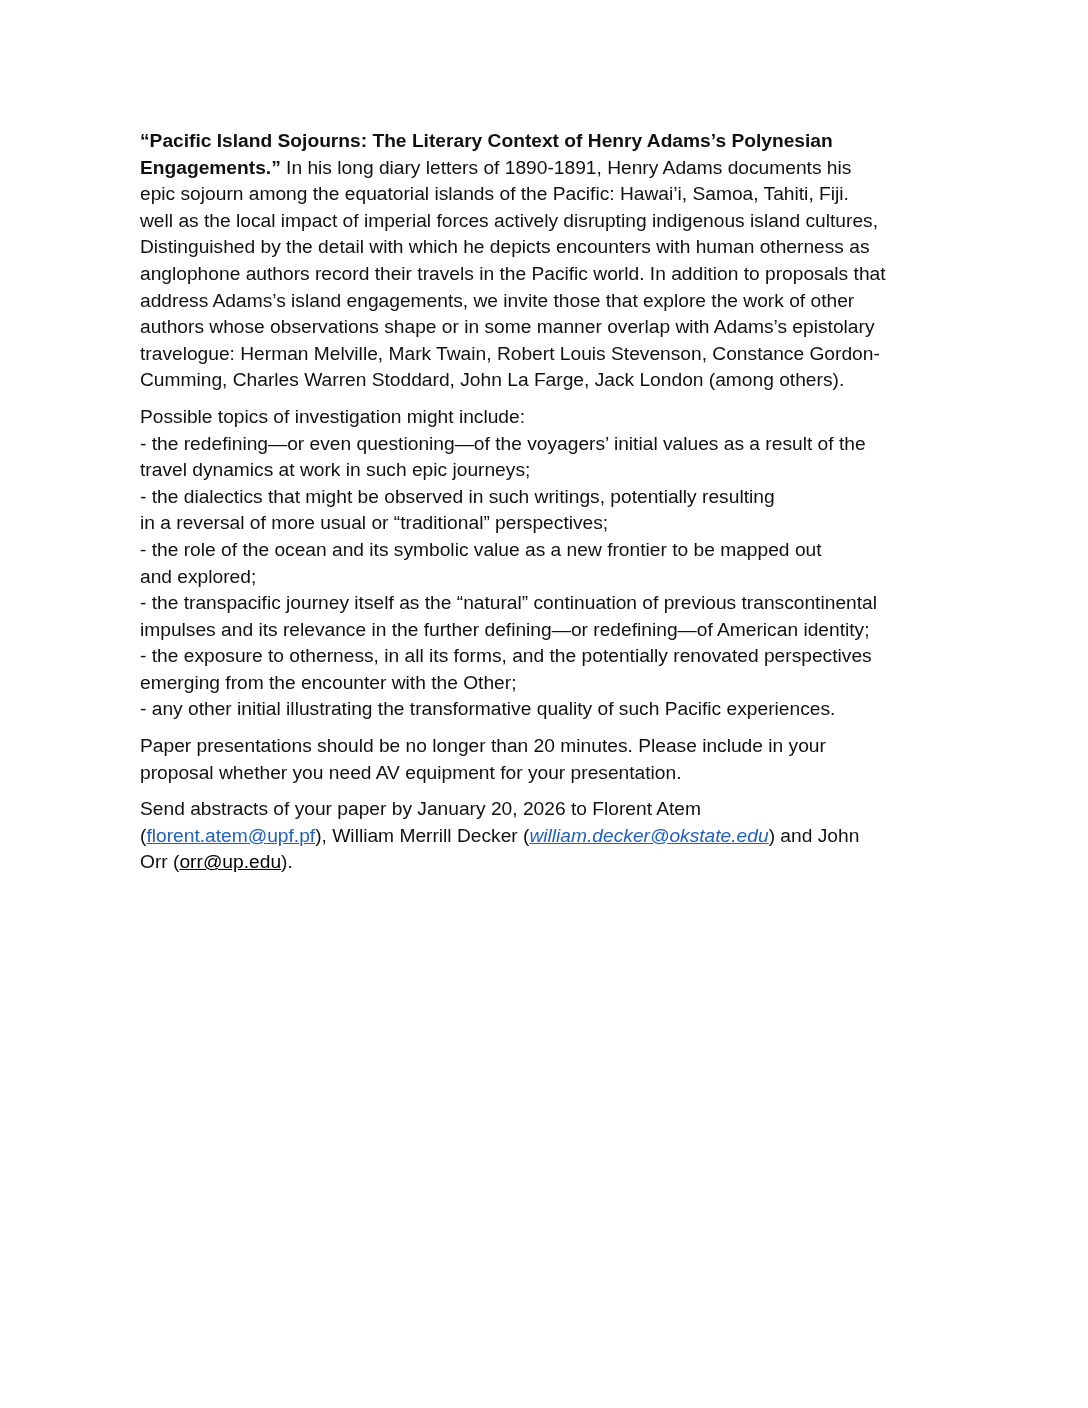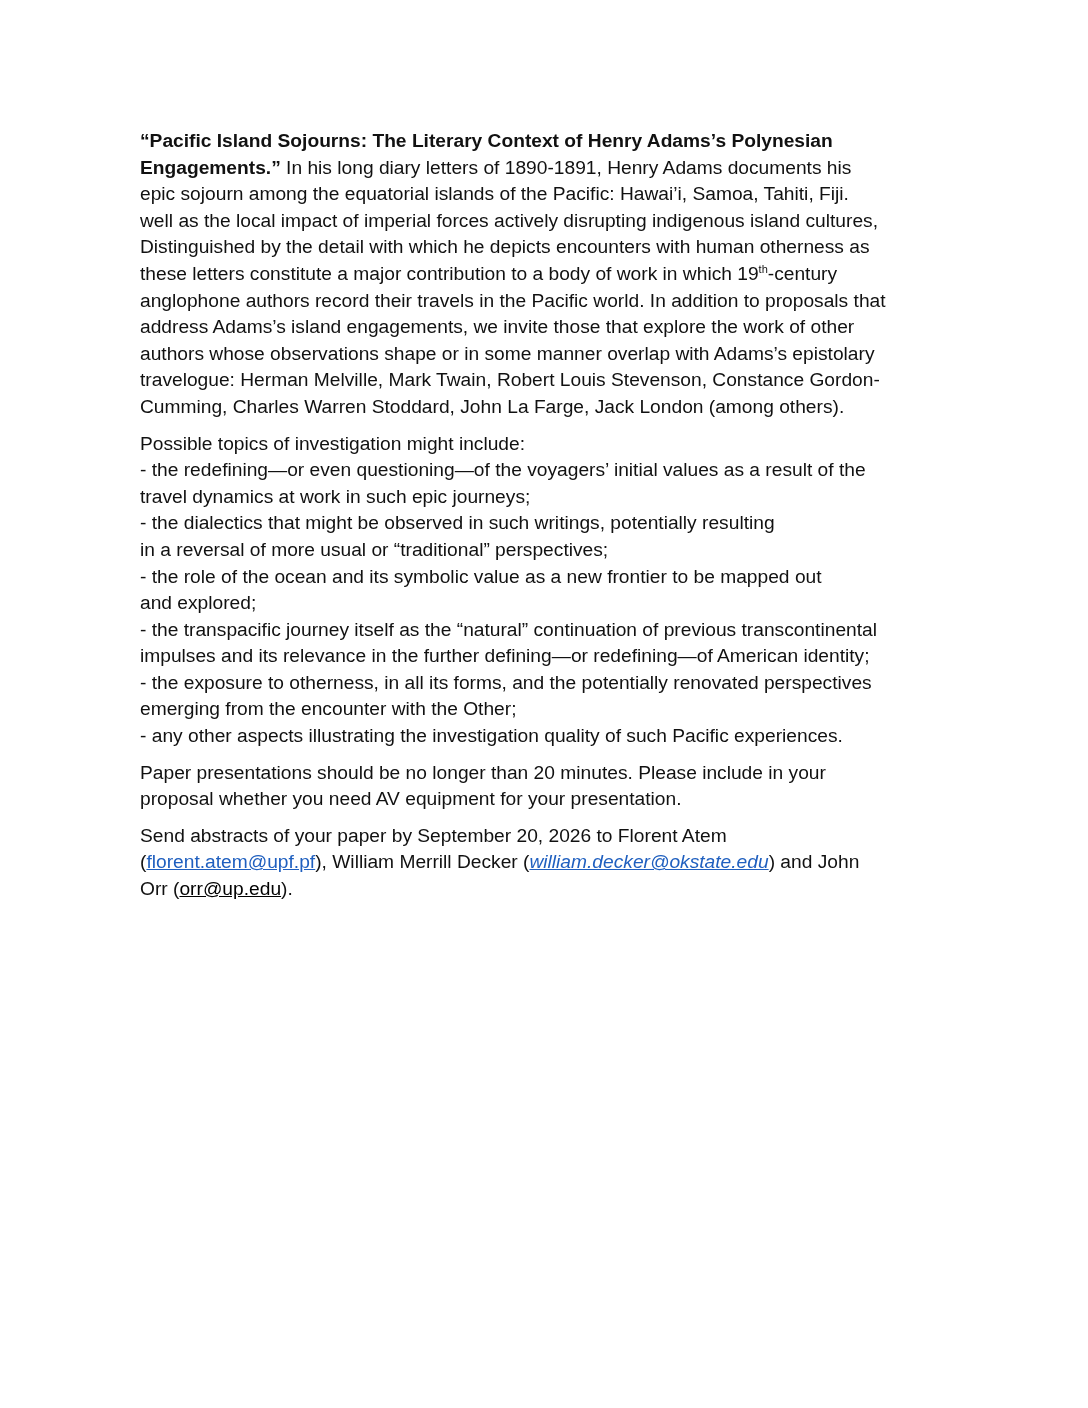--- a/index.html
+++ b/index.html
@@ -52,52 +52,49 @@
   <p class="para">
     <span class="line">
       <span class="bold">“Pacific Island Sojourns: The Literary Context of Henry Adams’s Polynesian</span>
     </span>
     <span class="line">
       <span class="bold">Engagements.”</span><span> In his long diary letters of 1890-1891, Henry Adams documents his</span>
     </span>
     <span class="line">epic sojourn among the equatorial islands of the Pacific: Hawai’i, Samoa, Tahiti, Fiji.</span>
     <span class="line">well as the local impact of imperial forces actively disrupting indigenous island cultures,</span>
     <span class="line">Distinguished by the detail with which he depicts encounters with human otherness as</span>
-    <span class="line">
-      <span>these letters constitute a major contribution to a body of work in which 19</span><sup>th</sup><span>-century</span>
-    </span>
     <span class="line">anglophone authors record their travels in the Pacific world. In addition to proposals that</span>
     <span class="line">address Adams’s island engagements, we invite those that explore the work of other</span>
     <span class="line">authors whose observations shape or in some manner overlap with Adams’s epistolary</span>
     <span class="line">travelogue: Herman Melville, Mark Twain, Robert Louis Stevenson, Constance Gordon-</span>
     <span class="line">Cumming, Charles Warren Stoddard, John La Farge, Jack London (among others).</span>
   </p>
 
   <p class="para">
     <span class="line">Possible topics of investigation might include:</span>
     <span class="line">- the redefining—or even questioning—of the voyagers’ initial values as a result of the</span>
     <span class="line">travel dynamics at work in such epic journeys;</span>
     <span class="line">- the dialectics that might be observed in such writings, potentially resulting</span>
     <span class="line">in a reversal of more usual or “traditional” perspectives;</span>
     <span class="line">- the role of the ocean and its symbolic value as a new frontier to be mapped out</span>
     <span class="line">and explored;</span>
     <span class="line">- the transpacific journey itself as the “natural” continuation of previous transcontinental</span>
     <span class="line">impulses and its relevance in the further defining—or redefining—of American identity;</span>
     <span class="line">- the exposure to otherness, in all its forms, and the potentially renovated perspectives</span>
     <span class="line">emerging from the encounter with the Other;</span>
-    <span class="line">- any other aspects illustrating the investigation quality of such Pacific experiences.</span>
+    <span class="line">- any other initial illustrating the transformative quality of such Pacific experiences.</span>
   </p>
 
   <p class="para">
     <span class="line">Paper presentations should be no longer than 20 minutes. Please include in your</span>
     <span class="line">proposal whether you need AV equipment for your presentation.</span>
   </p>
 
   <p class="para">
-    <span class="line">Send abstracts of your paper by September 20, 2026 to Florent Atem</span>
+    <span class="line">Send abstracts of your paper by January 20, 2026 to Florent Atem</span>
     <span class="line">
       <span>(</span><a class="email" href="#" style="color: rgb(31, 95, 191);">florent.atem@upf.pf</a><span>), William Merrill Decker (</span><a class="email" href="#" style="color: rgb(31, 95, 191); font-style: italic;">william.decker@okstate.edu</a><span>) and John</span>
     </span>
     <span class="line">
       <span>Orr (</span><a class="email" href="#" style="color: #000000;">orr@up.edu</a><span>).</span>
     </span>
   </p>
 
 </div>
 

